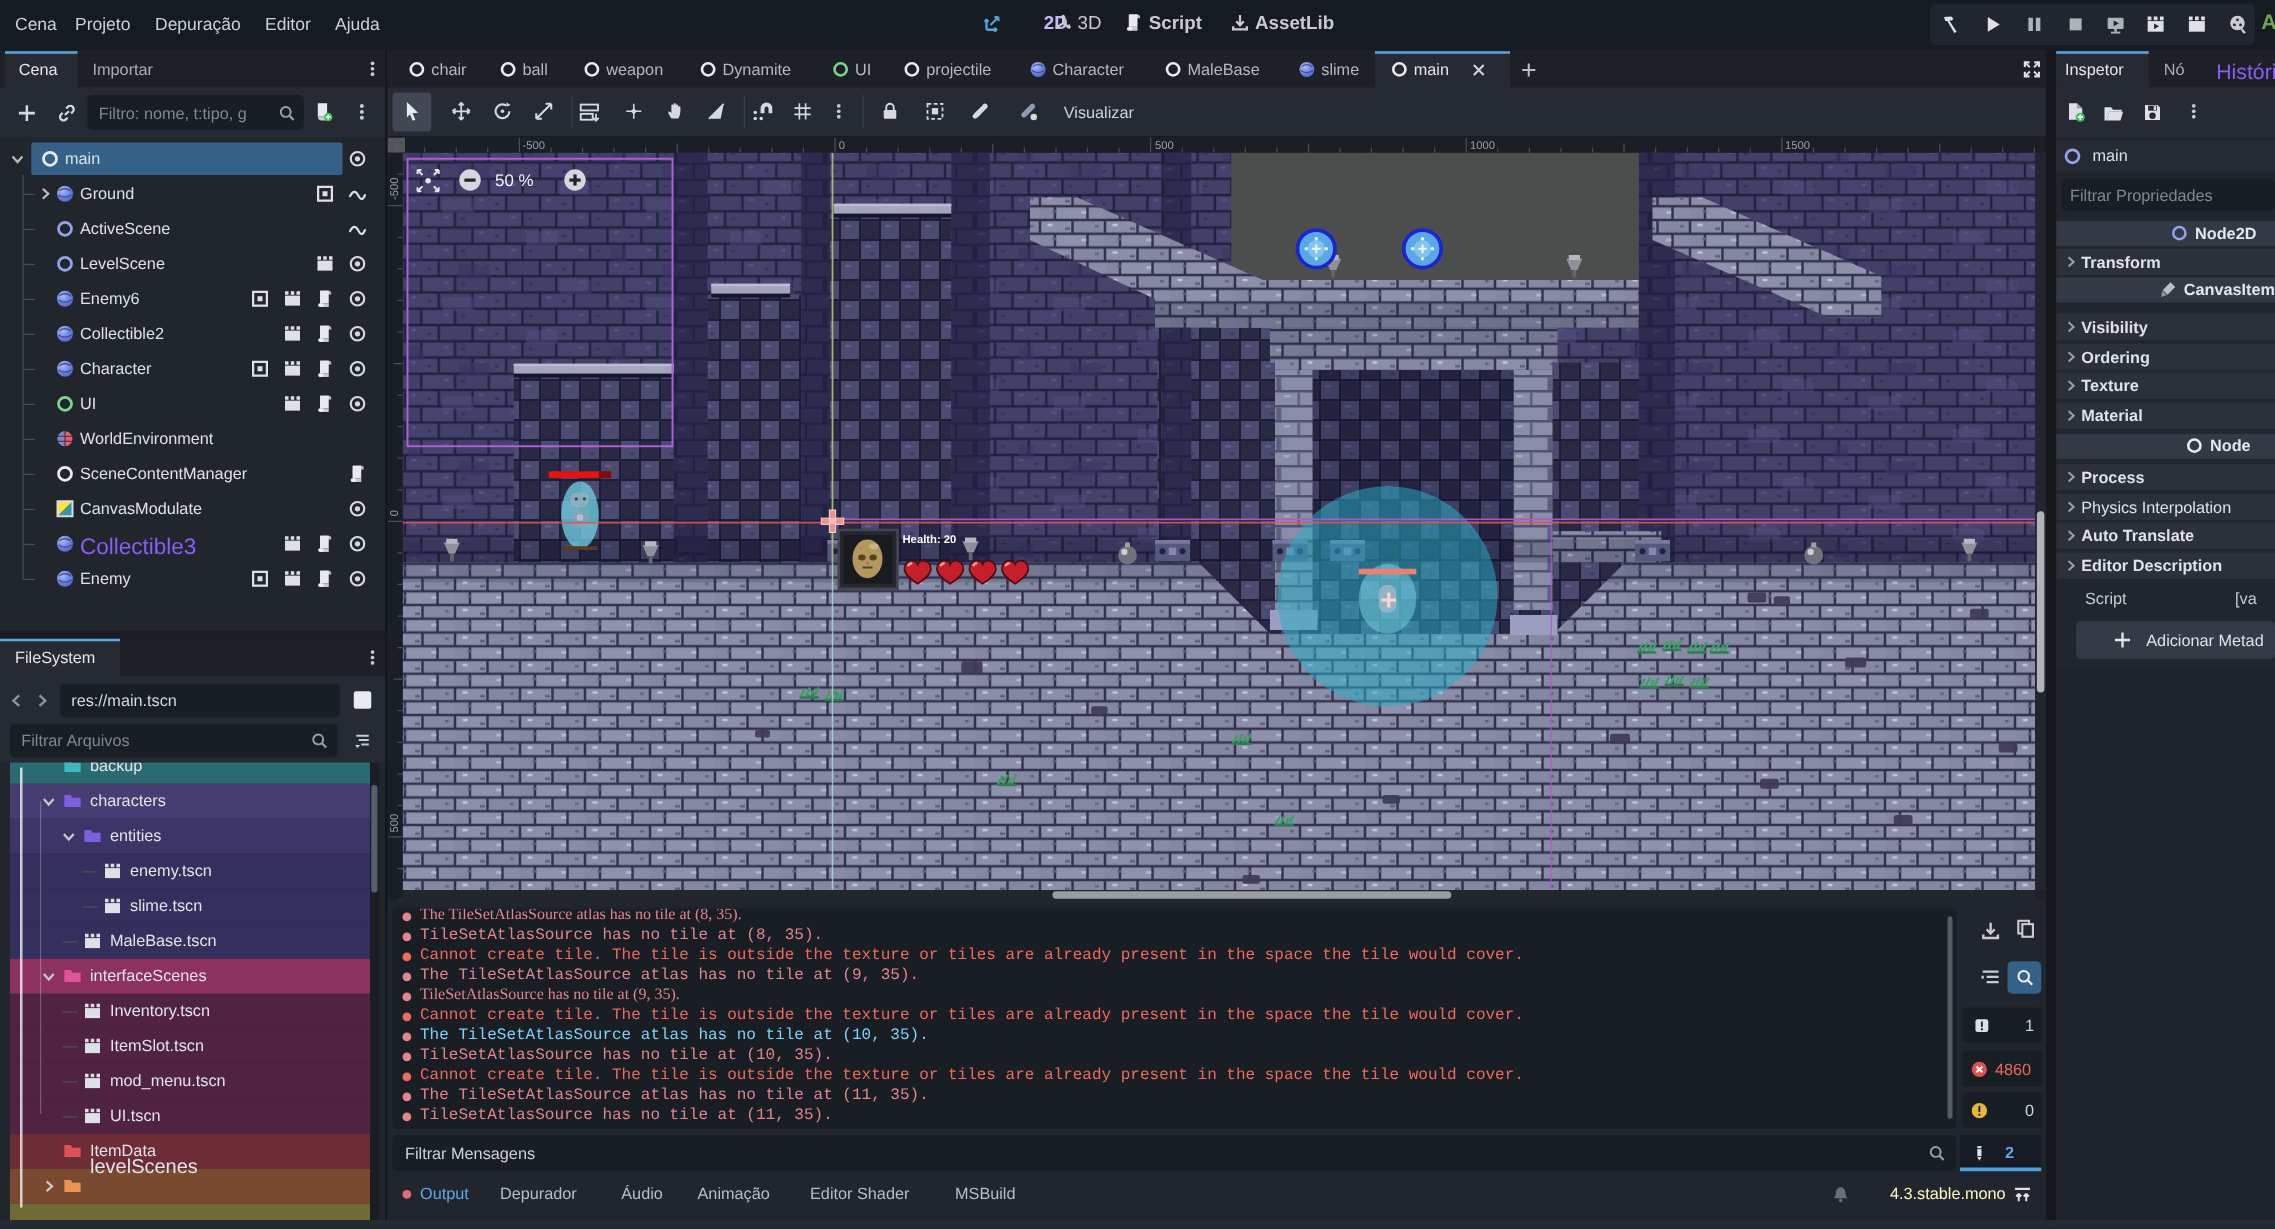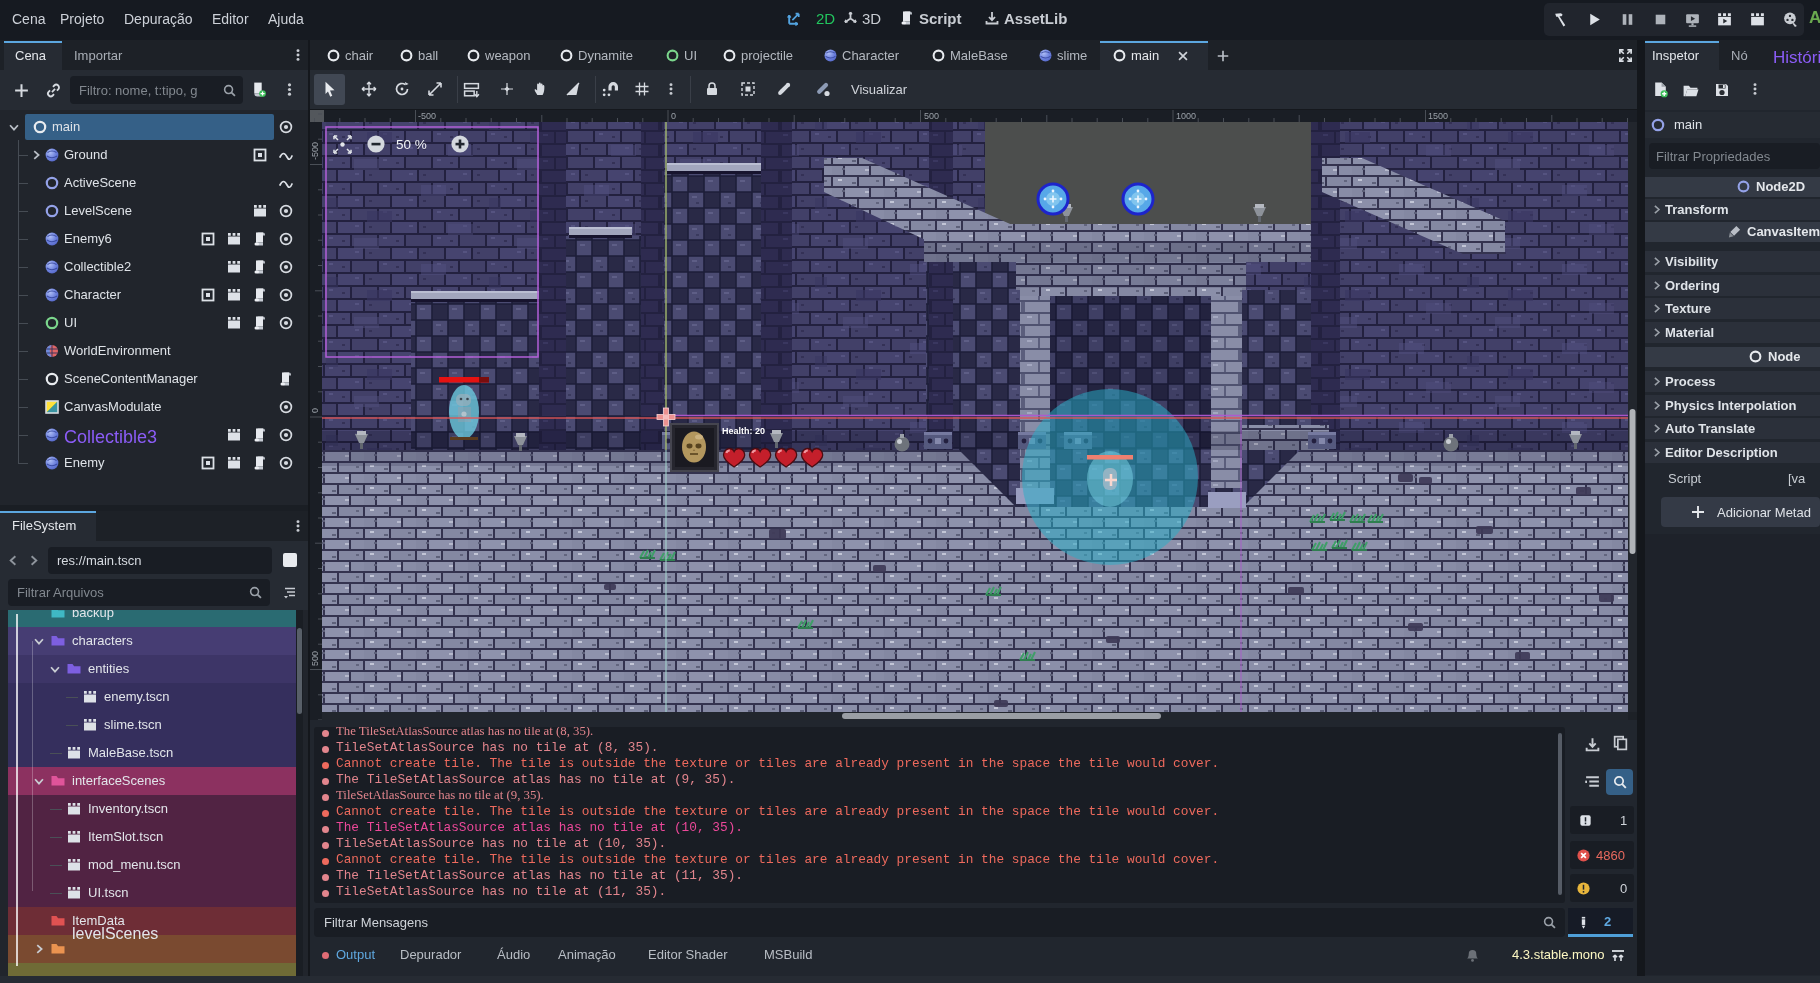--- a/index.html
+++ b/index.html
@@ -205,21 +205,21 @@
 
 <div class="abs" style="left:0;top:0;width:1820px;height:40px;background:#161a21"></div>
 <div class="txt" style="left:12px;top:11px;font-size:14px;color:#cdd1d8">Cena</div>
 <div class="txt" style="left:60px;top:11px;font-size:14px;color:#cdd1d8">Projeto</div>
 <div class="txt" style="left:124px;top:11px;font-size:14px;color:#cdd1d8">Depuração</div>
 <div class="txt" style="left:212px;top:11px;font-size:14px;color:#cdd1d8">Editor</div>
 <div class="txt" style="left:268px;top:11px;font-size:14px;color:#cdd1d8">Ajuda</div>
 <svg class="abs" style="left:786px;top:10px" width="17" height="17">
     <use href="#ax2d"></use>
   </svg>
-<div class="txt" style="left:816px;top:10px;font-size:15px;font-weight:normal;color:#22c55e">2D</div>
+<div class="txt" style="left:835px;top:10px;font-size:15px;font-weight:bold;color:#c4b5fd">2D</div>
 <svg class="abs" style="left:842px;top:10px" width="17" height="17">
     <use href="#ax3d"></use>
   </svg>
 <div class="txt" style="left:862px;top:10px;font-size:15px;font-weight:normal;color:#c8ccd2">3D</div>
 <svg class="abs" style="left:899px;top:10px" width="16" height="16">
     <use href="#scr"></use>
   </svg>
 <div class="txt" style="left:919px;top:10px;font-size:15px;font-weight:bold;color:#c8ccd2">Script</div>
 <svg class="abs" style="left:984px;top:10px" width="16" height="16">
     <use href="#dl"></use>
@@ -1019,21 +1019,21 @@
 <div class="txt" style="left:22px;top:13px;font-family:'Liberation Mono',monospace;font-size:12.8px;color:#e2858d">TileSetAtlasSource has no tile at (8, 35).</div>
 <div class="abs" style="left:8px;top:35px;width:7px;height:7px;border-radius:50%;background:#ee6a5d"></div>
 <div class="txt" style="left:22px;top:29px;font-family:'Liberation Mono',monospace;font-size:12.8px;color:#ee6a5d">Cannot create tile. The tile is outside the texture or tiles are already present in the space the tile would cover.</div>
 <div class="abs" style="left:8px;top:51px;width:7px;height:7px;border-radius:50%;background:#e2858d"></div>
 <div class="txt" style="left:22px;top:45px;font-family:'Liberation Mono',monospace;font-size:12.8px;color:#e2858d">The TileSetAtlasSource atlas has no tile at (9, 35).</div>
 <div class="abs" style="left:8px;top:67px;width:7px;height:7px;border-radius:50%;background:#e2858d"></div>
 <div class="txt" style="left:22px;top:61px;font-family:Liberation Serif, serif;font-size:12.8px;color:#e2858d">TileSetAtlasSource has no tile at (9, 35).</div>
 <div class="abs" style="left:8px;top:83px;width:7px;height:7px;border-radius:50%;background:#ee6a5d"></div>
 <div class="txt" style="left:22px;top:77px;font-family:'Liberation Mono',monospace;font-size:12.8px;color:#ee6a5d">Cannot create tile. The tile is outside the texture or tiles are already present in the space the tile would cover.</div>
 <div class="abs" style="left:8px;top:99px;width:7px;height:7px;border-radius:50%;background:#e2858d"></div>
-<div class="txt" style="left:22px;top:93px;font-family:'Liberation Mono',monospace;font-size:12.8px;color:#ec4899">The TileSetAtlasSource atlas has no tile at (10, 35).</div>
+<div class="txt" style="left:22px;top:93px;font-family:'Liberation Mono',monospace;font-size:12.8px;color:#7dd3fc">The TileSetAtlasSource atlas has no tile at (10, 35).</div>
 <div class="abs" style="left:8px;top:115px;width:7px;height:7px;border-radius:50%;background:#e2858d"></div>
 <div class="txt" style="left:22px;top:109px;font-family:'Liberation Mono',monospace;font-size:12.8px;color:#e2858d">TileSetAtlasSource has no tile at (10, 35).</div>
 <div class="abs" style="left:8px;top:131px;width:7px;height:7px;border-radius:50%;background:#ee6a5d"></div>
 <div class="txt" style="left:22px;top:125px;font-family:'Liberation Mono',monospace;font-size:12.8px;color:#ee6a5d">Cannot create tile. The tile is outside the texture or tiles are already present in the space the tile would cover.</div>
 <div class="abs" style="left:8px;top:147px;width:7px;height:7px;border-radius:50%;background:#e2858d"></div>
 <div class="txt" style="left:22px;top:141px;font-family:'Liberation Mono',monospace;font-size:12.8px;color:#e2858d">The TileSetAtlasSource atlas has no tile at (11, 35).</div>
 <div class="abs" style="left:8px;top:163px;width:7px;height:7px;border-radius:50%;background:#e2858d"></div>
 <div class="txt" style="left:22px;top:157px;font-family:'Liberation Mono',monospace;font-size:12.8px;color:#e2858d">TileSetAtlasSource has no tile at (11, 35).</div>
 <div class="abs" style="left:1244px;top:6px;width:4px;height:162px;background:#565c66;border-radius:2px"></div>
 </div>
@@ -1158,21 +1158,21 @@
 <div class="txt" style="left:1768px;top:349px;font-size:13px;font-weight:bold;color:#e4e7eb">Node</div>
 <div class="abs" style="left:1645px;top:371px;width:175px;height:21px;background:#2b303a"></div>
 <svg class="abs" style="left:1650px;top:375px;color:#9aa0a8" width="13" height="13">
     <use href="#chevR"></use>
   </svg>
 <div class="txt" style="left:1665px;top:374px;font-size:13px;font-weight:bold;color:#dfe3e8">Process</div>
 <div class="abs" style="left:1645px;top:395px;width:175px;height:21px;background:#2b303a"></div>
 <svg class="abs" style="left:1650px;top:399px;color:#9aa0a8" width="13" height="13">
     <use href="#chevR"></use>
   </svg>
-<div class="txt" style="left:1665px;top:398px;font-size:13px;font-weight:bold;color:#dfe3e8">Physics Interpolation</div>
+<div class="txt" style="left:1665px;top:398px;font-size:13px;font-weight:normal;color:#dfe3e8">Physics Interpolation</div>
 <div class="abs" style="left:1645px;top:418px;width:175px;height:21px;background:#2b303a"></div>
 <svg class="abs" style="left:1650px;top:422px;color:#9aa0a8" width="13" height="13">
     <use href="#chevR"></use>
   </svg>
 <div class="txt" style="left:1665px;top:421px;font-size:13px;font-weight:bold;color:#dfe3e8">Auto Translate</div>
 <div class="abs" style="left:1645px;top:442px;width:175px;height:21px;background:#2b303a"></div>
 <svg class="abs" style="left:1650px;top:446px;color:#9aa0a8" width="13" height="13">
     <use href="#chevR"></use>
   </svg>
 <div class="txt" style="left:1665px;top:445px;font-size:13px;font-weight:bold;color:#dfe3e8">Editor Description</div>

